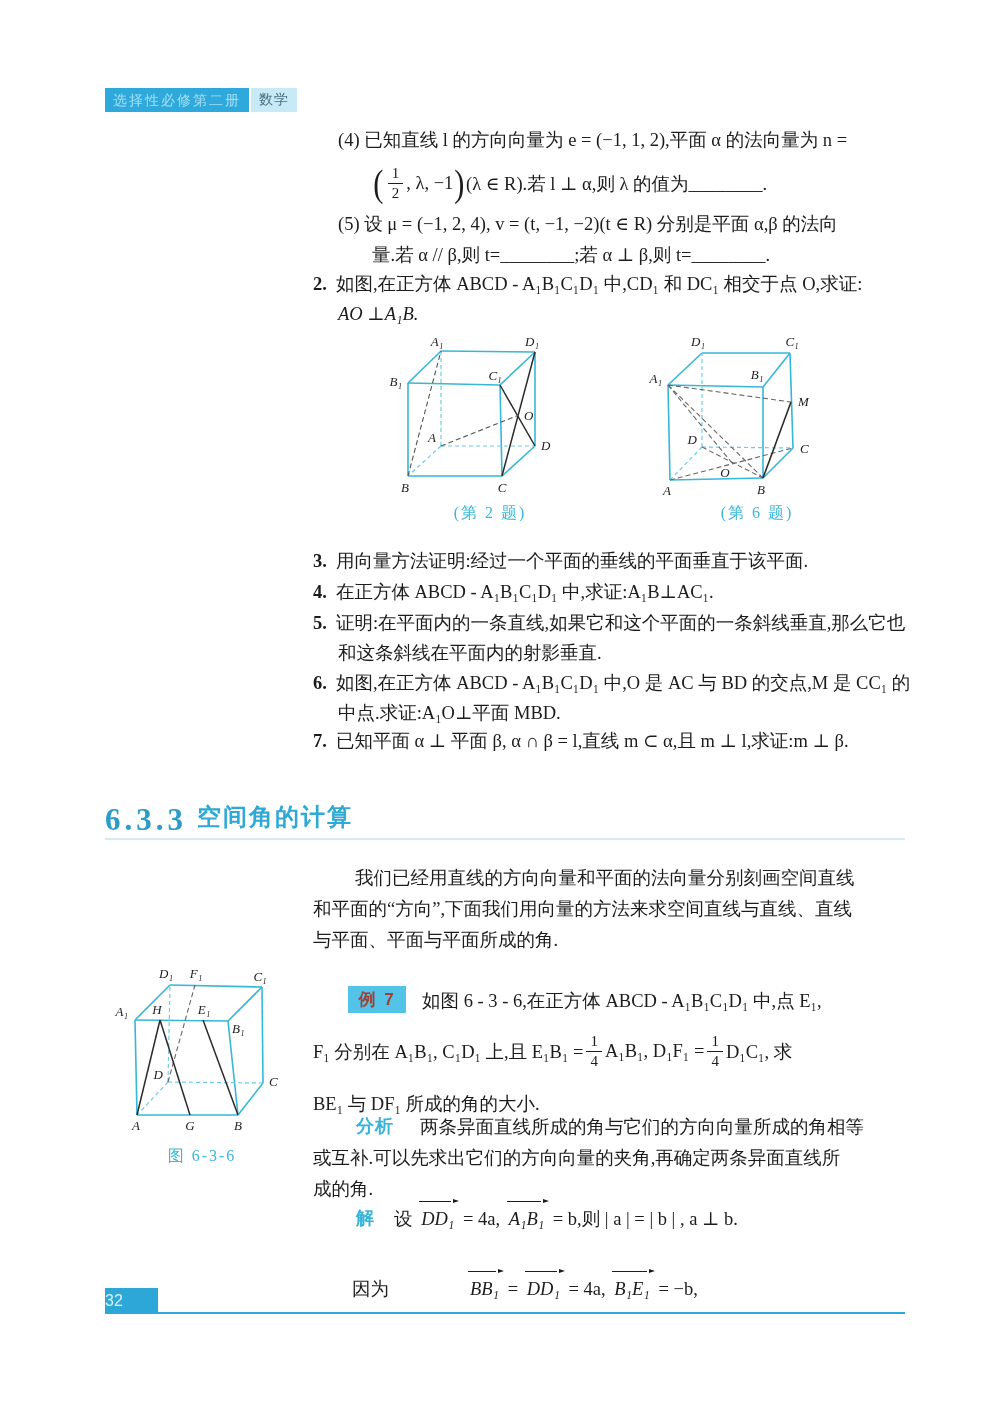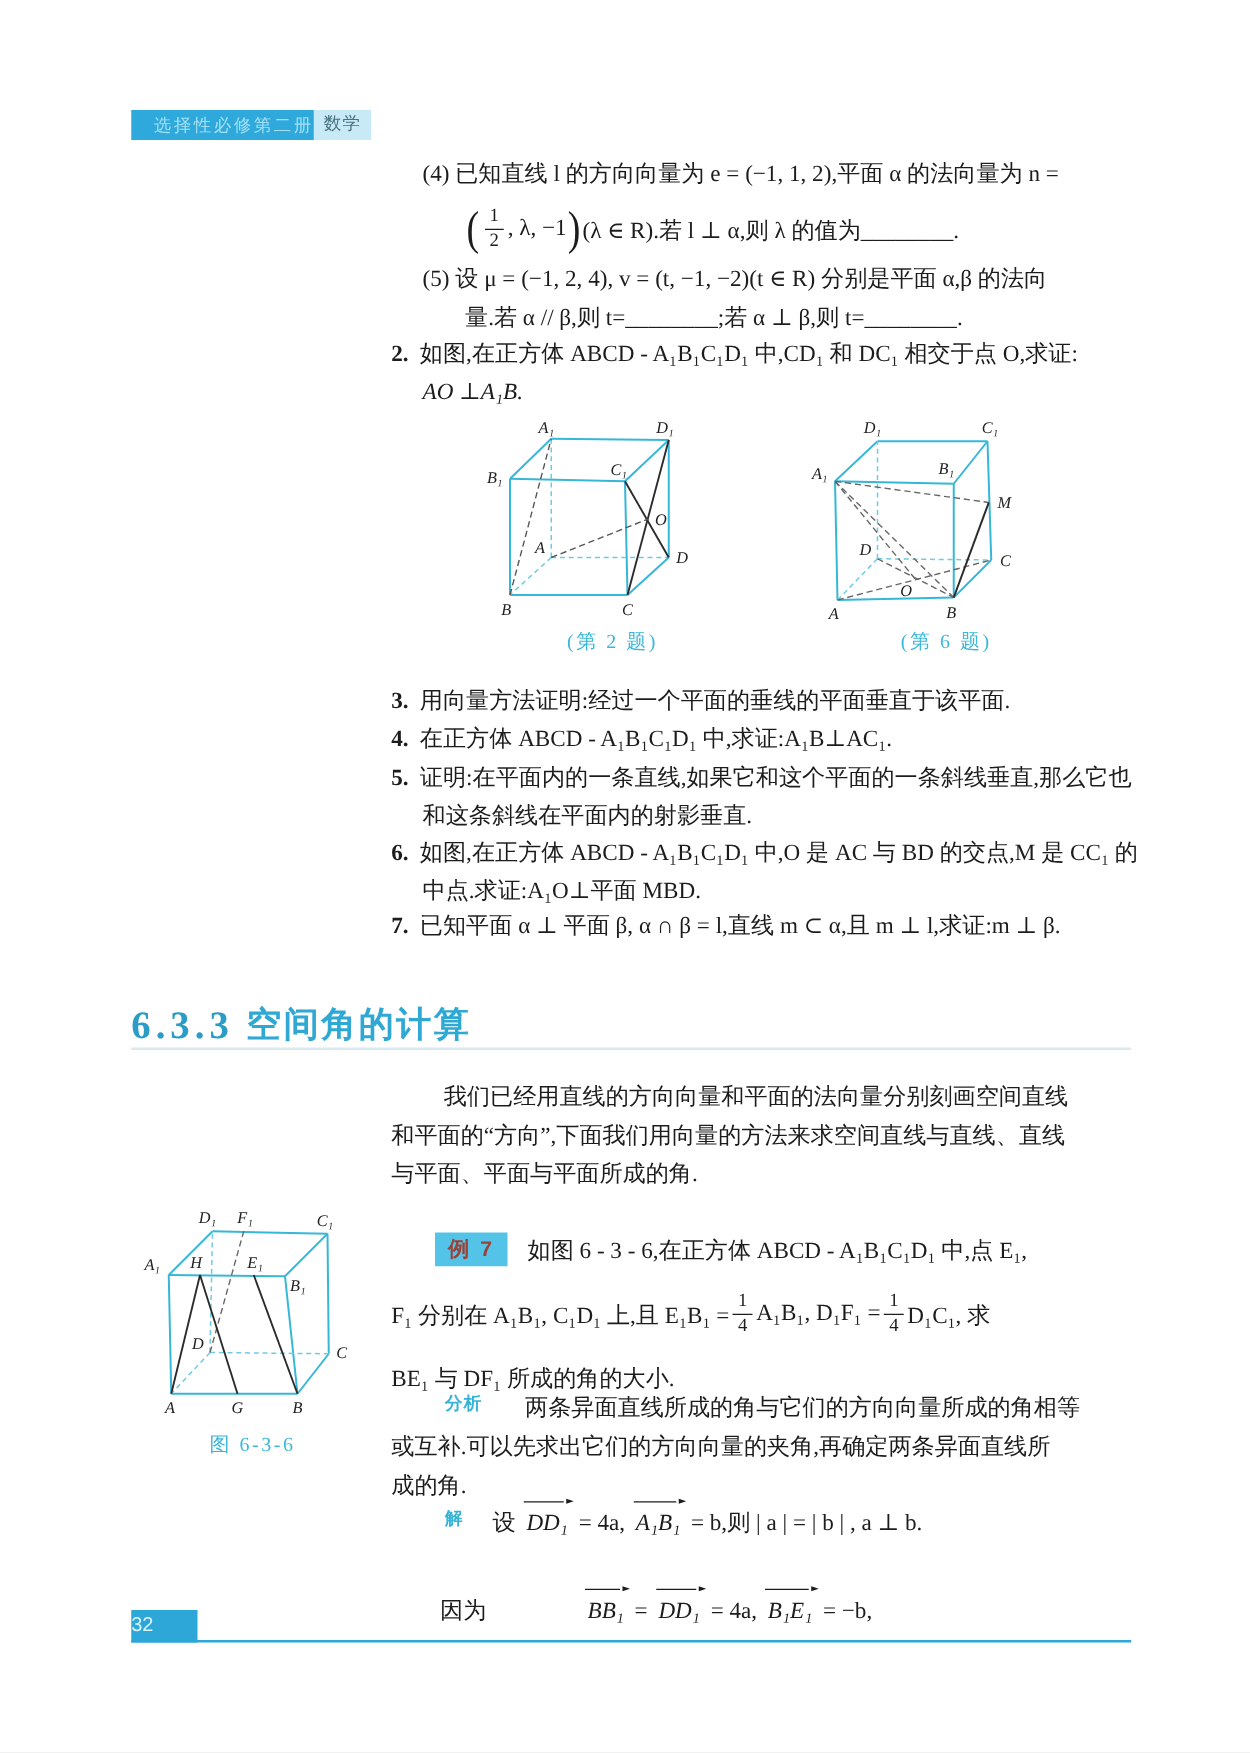--- a/index.html
+++ b/index.html
@@ -4,42 +4,42 @@
 <style>
   html,body{margin:0;padding:0;background:#e8e8e8;}
   .page{position:relative;width:1000px;height:1402px;background:#ffffff;margin:0 auto;overflow:hidden;
         font-family:"Liberation Serif","DejaVu Serif",serif;color:#1c1c1c;}
   .tl{position:absolute;white-space:nowrap;font-size:18.5px;line-height:24px;}
   .pn{font-weight:bold;margin-right:9px;}
   .mi{font-style:italic;}
   
   .hbadge1{position:absolute;left:105px;top:88px;width:144px;height:24px;background:#2fa9dc;
            color:#a3e0f4;font-family:"Liberation Sans","DejaVu Sans",sans-serif;font-size:14px;
-           letter-spacing:2px;text-align:center;line-height:24px;padding-left:10px;}
+           letter-spacing:2px;text-align:center;line-height:24px;}
   .hbadge2{position:absolute;left:251px;top:88px;width:46px;height:24px;background:#c8e9f6;
            color:#48717f;font-family:Liberation Mono, monospace;font-size:14px;
            letter-spacing:1px;text-align:center;line-height:24px;}
   
   .frac{display:inline-flex;flex-direction:column;align-items:center;vertical-align:middle;
         font-size:15px;line-height:1.1;margin:0 3px;}
   .frac .den{border-top:1.3px solid #1c1c1c;padding:1px 4px 0;}
   .frac .num{padding:0 4px 1px;}
   .bigp{font-size:38px;font-weight:400;line-height:1;transform:scaleX(.8);}
   .fline{position:absolute;display:flex;align-items:center;white-space:nowrap;font-size:18.5px;height:48px;}
   
   .secnum{position:absolute;left:105px;top:802px;font-size:31px;font-weight:bold;color:#2a9cc6;
           letter-spacing:4px;}
-  .sectitle{position:absolute;left:197px;top:801px;font-size:28px;font-weight:bold;color:#2fa9d4;
+  .sectitle{position:absolute;left:197px;top:801px;font-size:24px;font-weight:bold;color:#2fa9d4;
             font-family:"Liberation Sans","DejaVu Sans",sans-serif;letter-spacing:2px;}
   .secrule{position:absolute;left:105px;top:838px;width:800px;height:2px;background:#d8e9f0;}
   
   .exbadge{position:absolute;left:348px;top:986px;width:58px;height:27px;background:#54c3e8;
            color:#9c4136;font-weight:bold;font-size:17px;text-align:center;line-height:27px;
            font-family:"Liberation Sans","DejaVu Sans",sans-serif;letter-spacing:2px;}
-  .clabel{position:absolute;color:#35b4d8;font-weight:bold;font-size:14px;
+  .clabel{position:absolute;color:#35b4d8;font-weight:bold;font-size:18px;
           font-family:"Liberation Sans","DejaVu Sans",sans-serif;letter-spacing:1px;}
   .caption{position:absolute;color:#3ab7d9;font-size:16px;letter-spacing:2px;}
   
   .vec{position:relative;display:inline-block;font-style:italic;padding:0 3px;margin:0 1px;}
   .vec::before{content:"";position:absolute;left:1px;right:6px;top:-6px;border-top:1.4px solid #1c1c1c;}
   .vec::after{content:"";position:absolute;right:-2px;top:-8.5px;
               border-left:6px solid #1c1c1c;border-top:2.5px solid transparent;border-bottom:2.5px solid transparent;}
   
   .fig{position:absolute;}
   .fig text{font-size:13px;font-style:italic;fill:#222;font-family:"Liberation Serif","DejaVu Serif",serif;}

